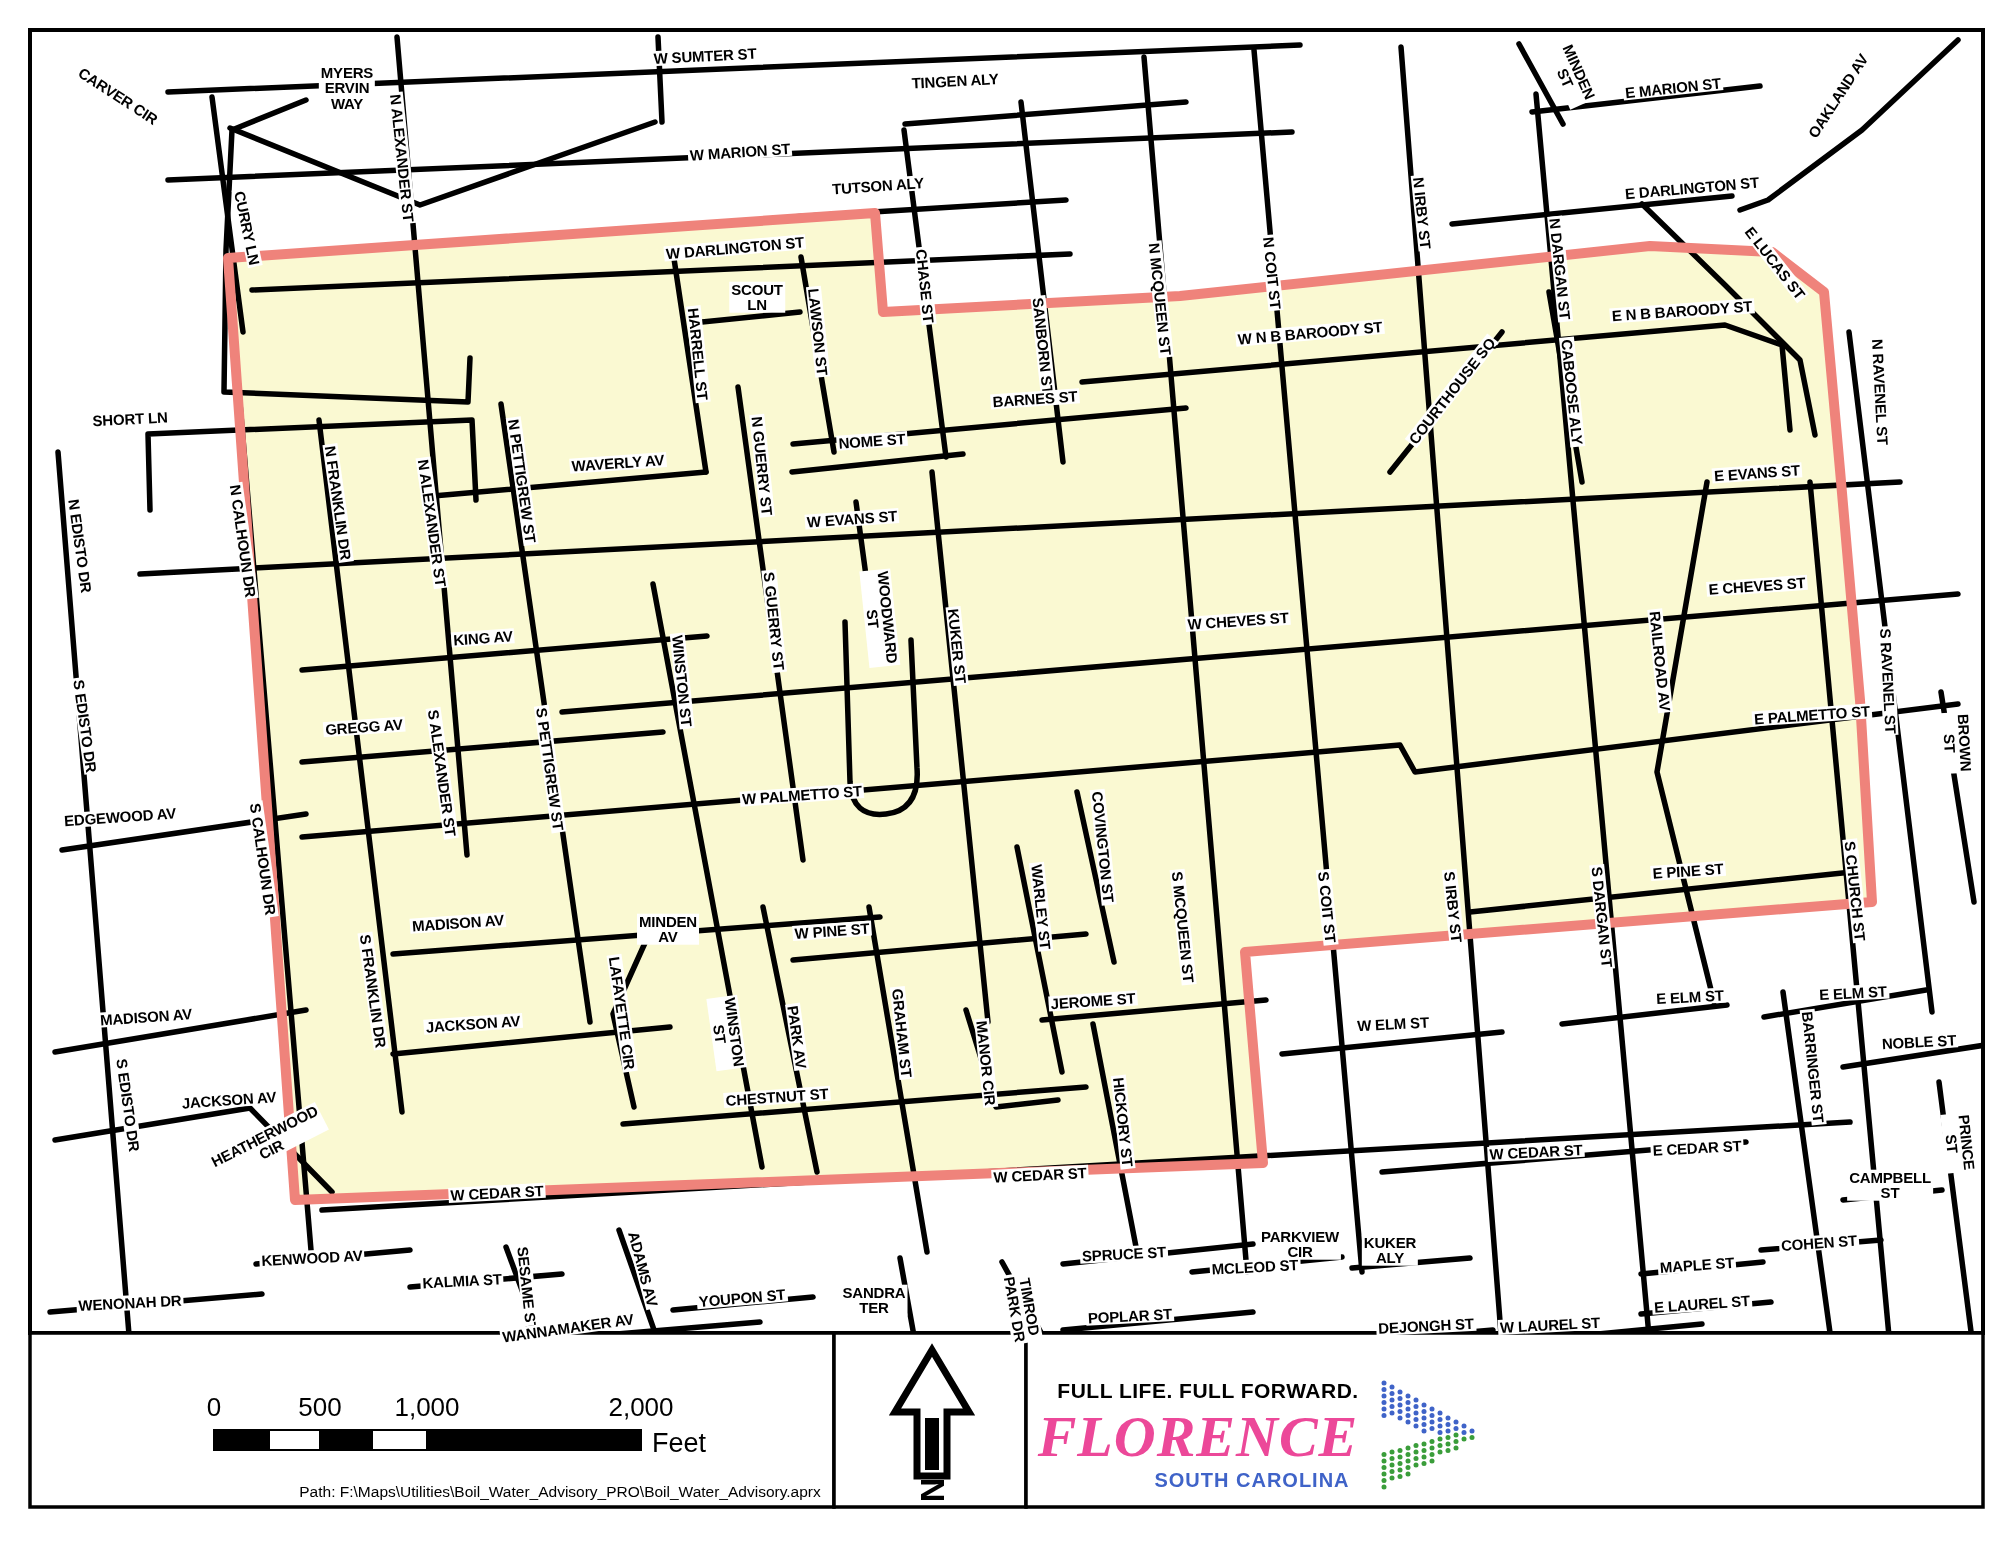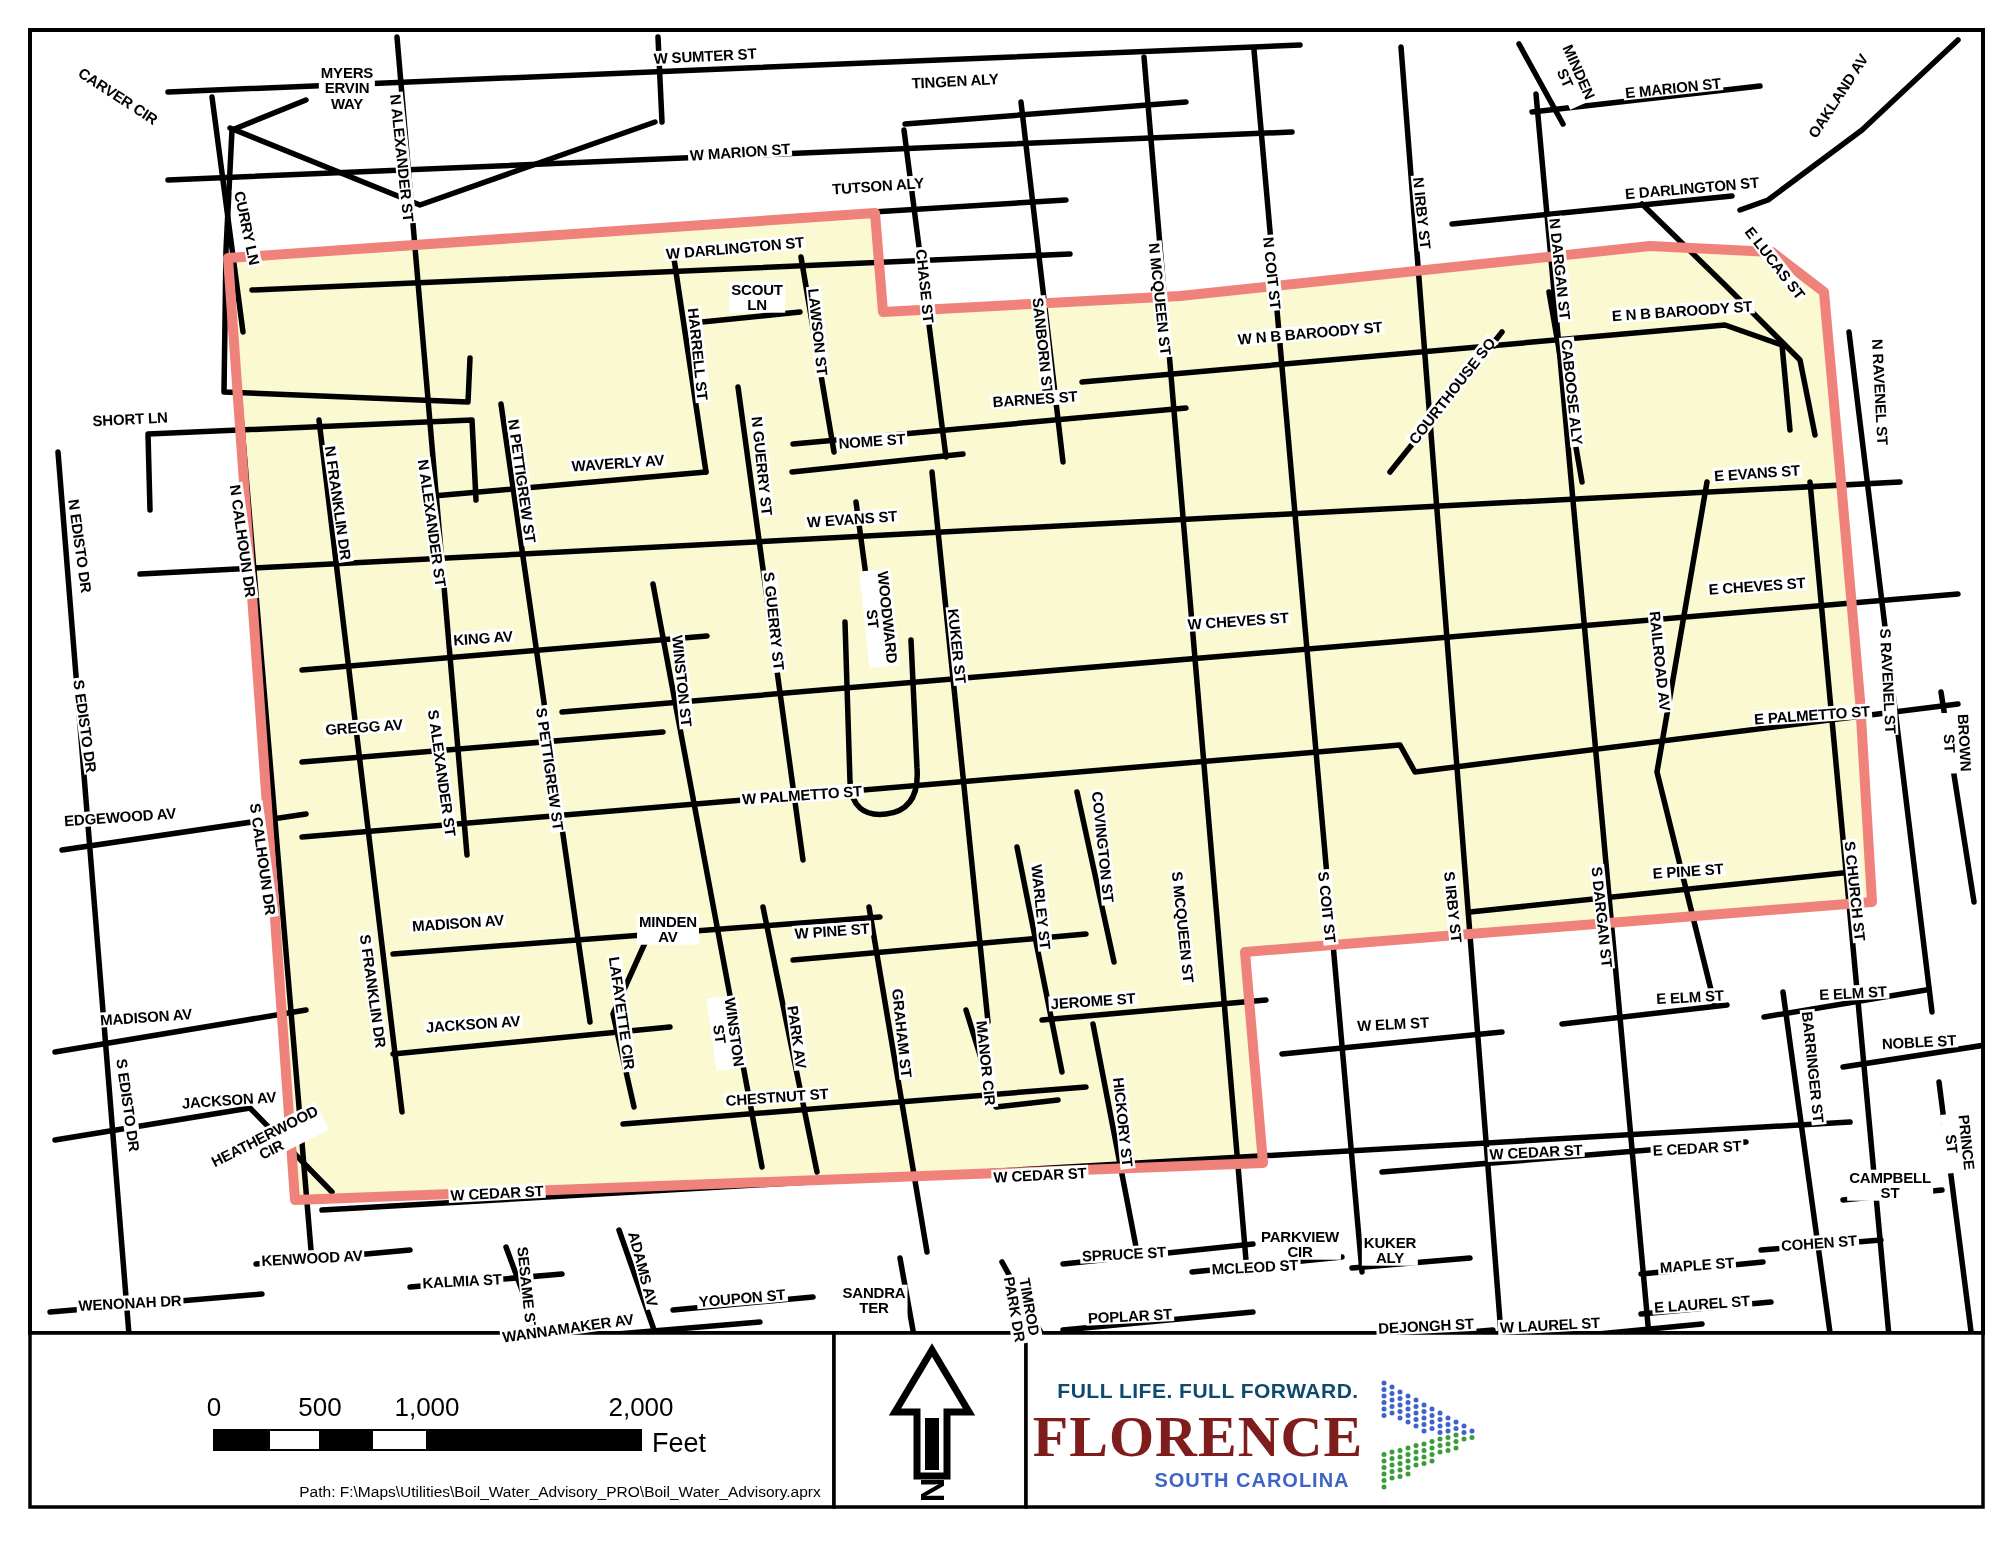--- a/index.html
+++ b/index.html
@@ -278,22 +278,22 @@
         <rect x="320" y="1430" width="52" height="20" fill="#000000" stroke="#000" stroke-width="2"></rect>
         <rect x="372" y="1430" width="55" height="20" fill="#ffffff" stroke="#000" stroke-width="2"></rect>
         <rect x="427" y="1430" width="214" height="20" fill="#000000" stroke="#000" stroke-width="2"></rect>
       </svg>
     </div>
   <div id="feet-label" style="left:652px;top:1428px">Feet</div>
   <div id="path-text" style="left:560px;top:1483px">Path: F:\Maps\Utilities\Boil_Water_Advisory_PRO\Boil_Water_Advisory.aprx</div>
 
   <div id="north-n" style="left:932px;top:1490px">N</div>
 
-  <div id="logo-tagline" style="left: 1208px; top: 1391px; color: #0c4a6e;">FULL LIFE. FULL FORWARD.</div>
-  <div id="logo-name" style="left: 1198px; top: 1436px; color: #7f1d1d;">FLORENCE</div>
+  <div id="logo-tagline" style="left: 1208px; top: 1391px; color: #000000;">FULL LIFE. FULL FORWARD.</div>
+  <div id="logo-name" style="left: 1198px; top: 1436px; color: #ec4899; font-style: italic;">FLORENCE</div>
   <div id="logo-sub" style="left: 1252px; top: 1480px; color: rgb(63, 99, 200);">SOUTH CAROLINA</div>
   <svg id="chevron" width="110" height="110" style="position:absolute;left:1378px;top:1380px">
       <circle cx="6" cy="3" r="2.5" fill="#3f63c8"></circle>
       <circle cx="6" cy="9.5" r="2.5" fill="#3f63c8"></circle>
       <circle cx="6" cy="16" r="2.5" fill="#3f63c8"></circle>
       <circle cx="6" cy="22.5" r="2.5" fill="#3f63c8"></circle>
       <circle cx="6" cy="29" r="2.5" fill="#3f63c8"></circle>
       <circle cx="6" cy="35.5" r="2.5" fill="#3f63c8"></circle>
       <circle cx="6" cy="74.5" r="2.5" fill="#3a9d3a"></circle>
       <circle cx="6" cy="81" r="2.5" fill="#3a9d3a"></circle>

